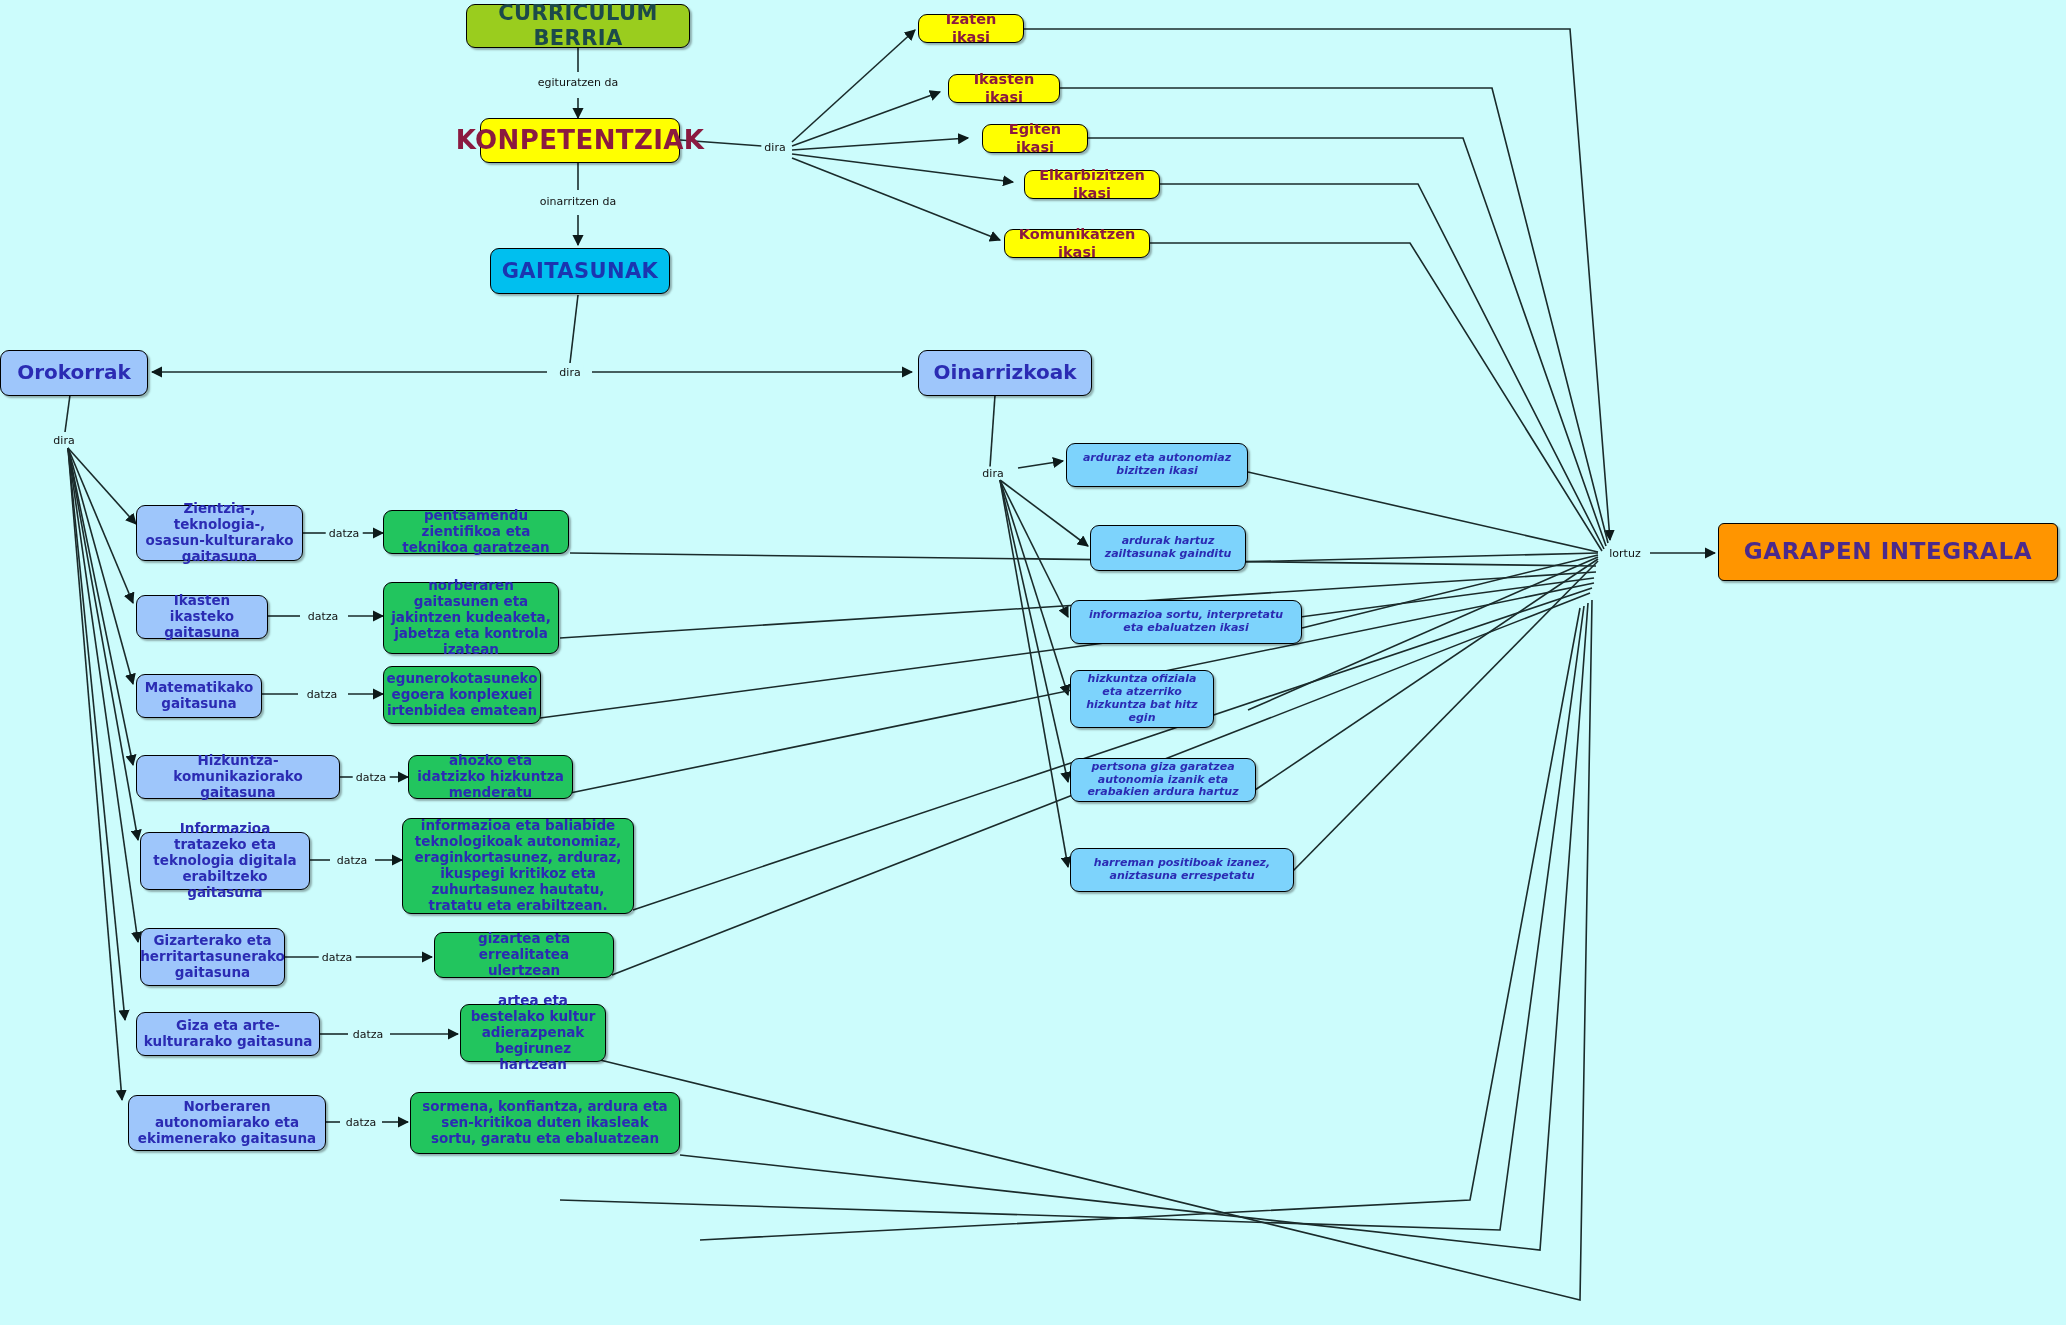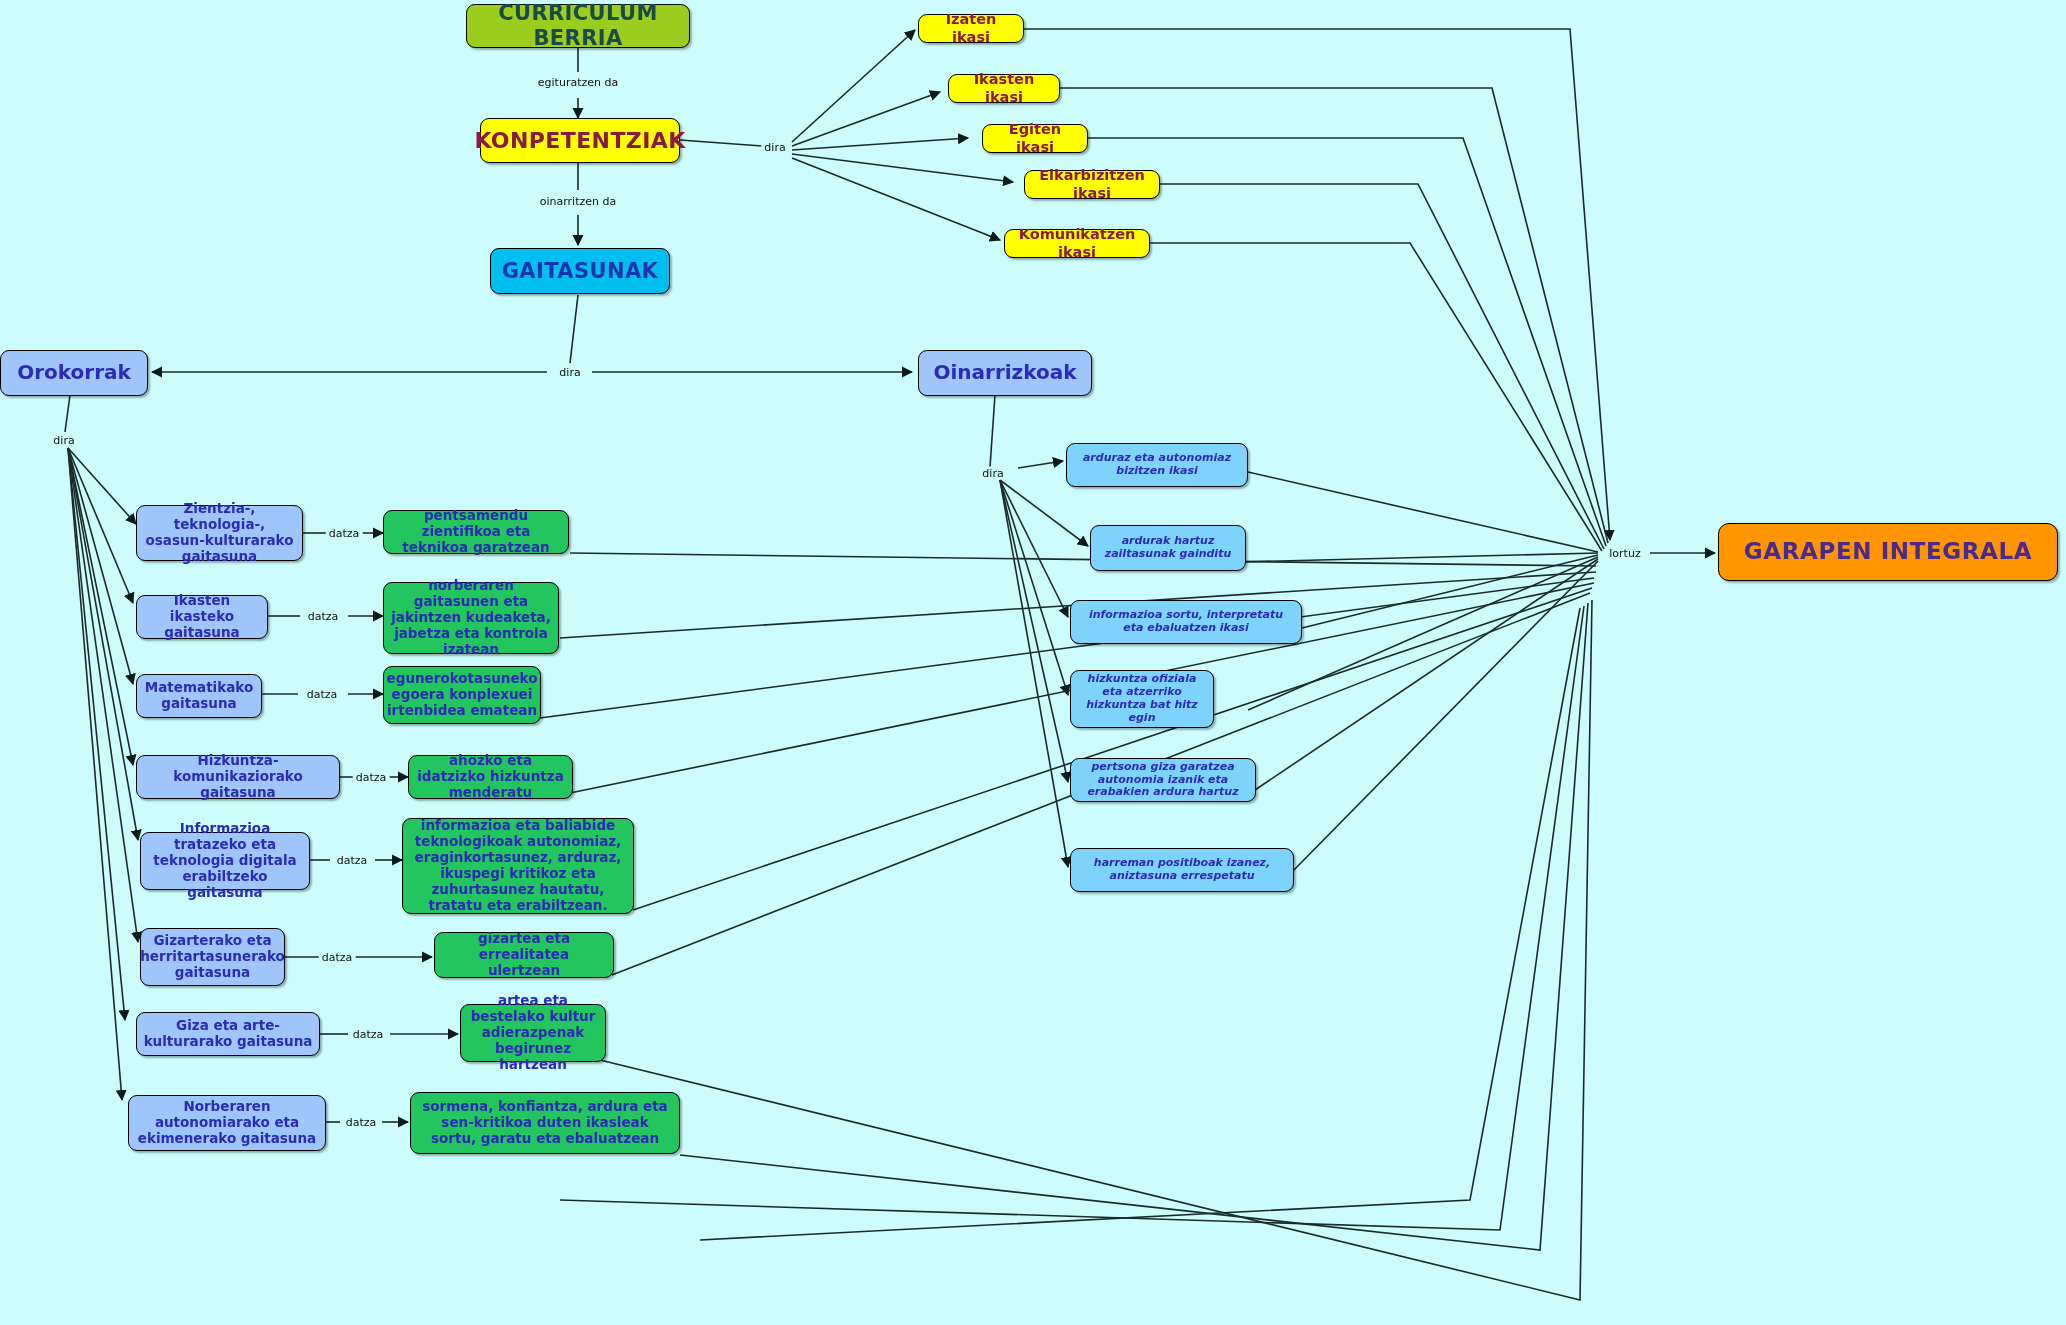--- a/index.html
+++ b/index.html
@@ -42,21 +42,21 @@
     background: #9acd1e;
     color: #1c4a4a;
     font-weight: bold;
     font-size: 21px;
     letter-spacing: 0.4px;
   }
   .n-konp {
     background: #ffff00;
     color: #8b1a40;
     font-weight: bold;
-    font-size: 22px;
+    font-size: 26px;
     letter-spacing: 0.4px;
   }
   .n-gait {
     background: #00bfef;
     color: #1b35b0;
     font-weight: bold;
     font-size: 21px;
     letter-spacing: 0.4px;
   }
   .n-pillar {
@@ -89,21 +89,21 @@
     font-weight: bold;
     font-size: 11px;
     font-style: italic;
   }
   .n-goal {
     background: #ff9500;
     color: #4b2a8c;
     font-weight: bold;
     font-size: 23px;
     letter-spacing: 0.6px;
-    border-radius: 11px;
+    border-radius: 6px;
   }
   .edge-label {
     position: absolute;
     font-family: "DejaVu Sans", "Liberation Sans", sans-serif;
     font-size: 11px;
     color: #111111;
     background: #ccfcfc;
     padding: 0 3px;
     white-space: nowrap;
     transform: translate(-50%, -50%);

